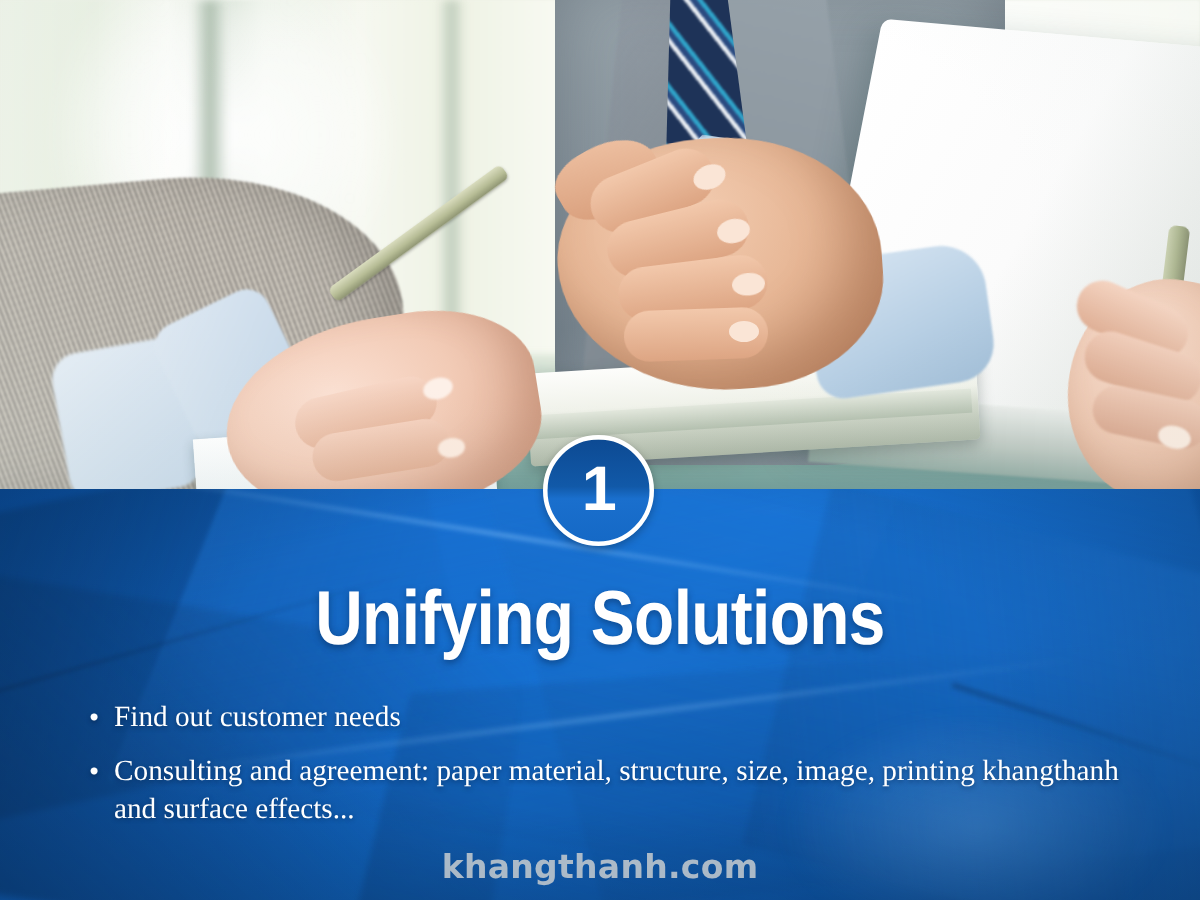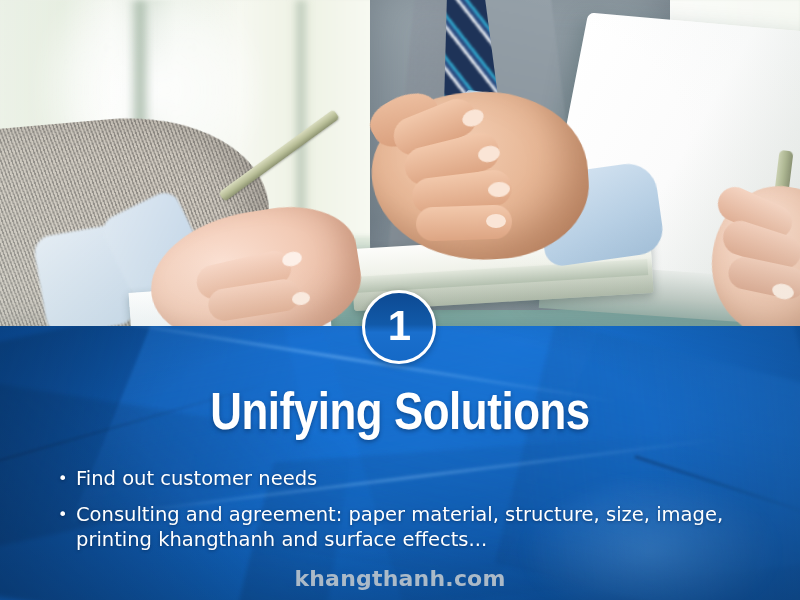--- a/index.html
+++ b/index.html
@@ -303,21 +303,21 @@
     display:flex;align-items:flex-start;color:#ffffff;
     font-family:"DejaVu Sans","Liberation Sans",sans-serif;
     font-size:19.5px;line-height:25px;
     text-shadow:0 1px 3px rgba(4,30,66,.5);
     margin-bottom:11px;
   }
   .bullet-mark{
     width:18px;flex:0 0 18px;font-size:16px;line-height:25px;
     text-align:left;color:#ffffff;
   }
-  .bullet-text{flex:1;}
+  .bullet-text{flex:1;font-family:Liberation Serif, serif;}
   .watermark{
     position:absolute;left:0;top:566px;width:800px;text-align:center;
     color:#b9c3cc;font-weight:bold;font-size:22px;
     font-family:"DejaVu Sans","Liberation Sans",sans-serif;
     letter-spacing:.2px;opacity:.92;z-index:5;
   }
 </style>
 </head>
 <body>
 

